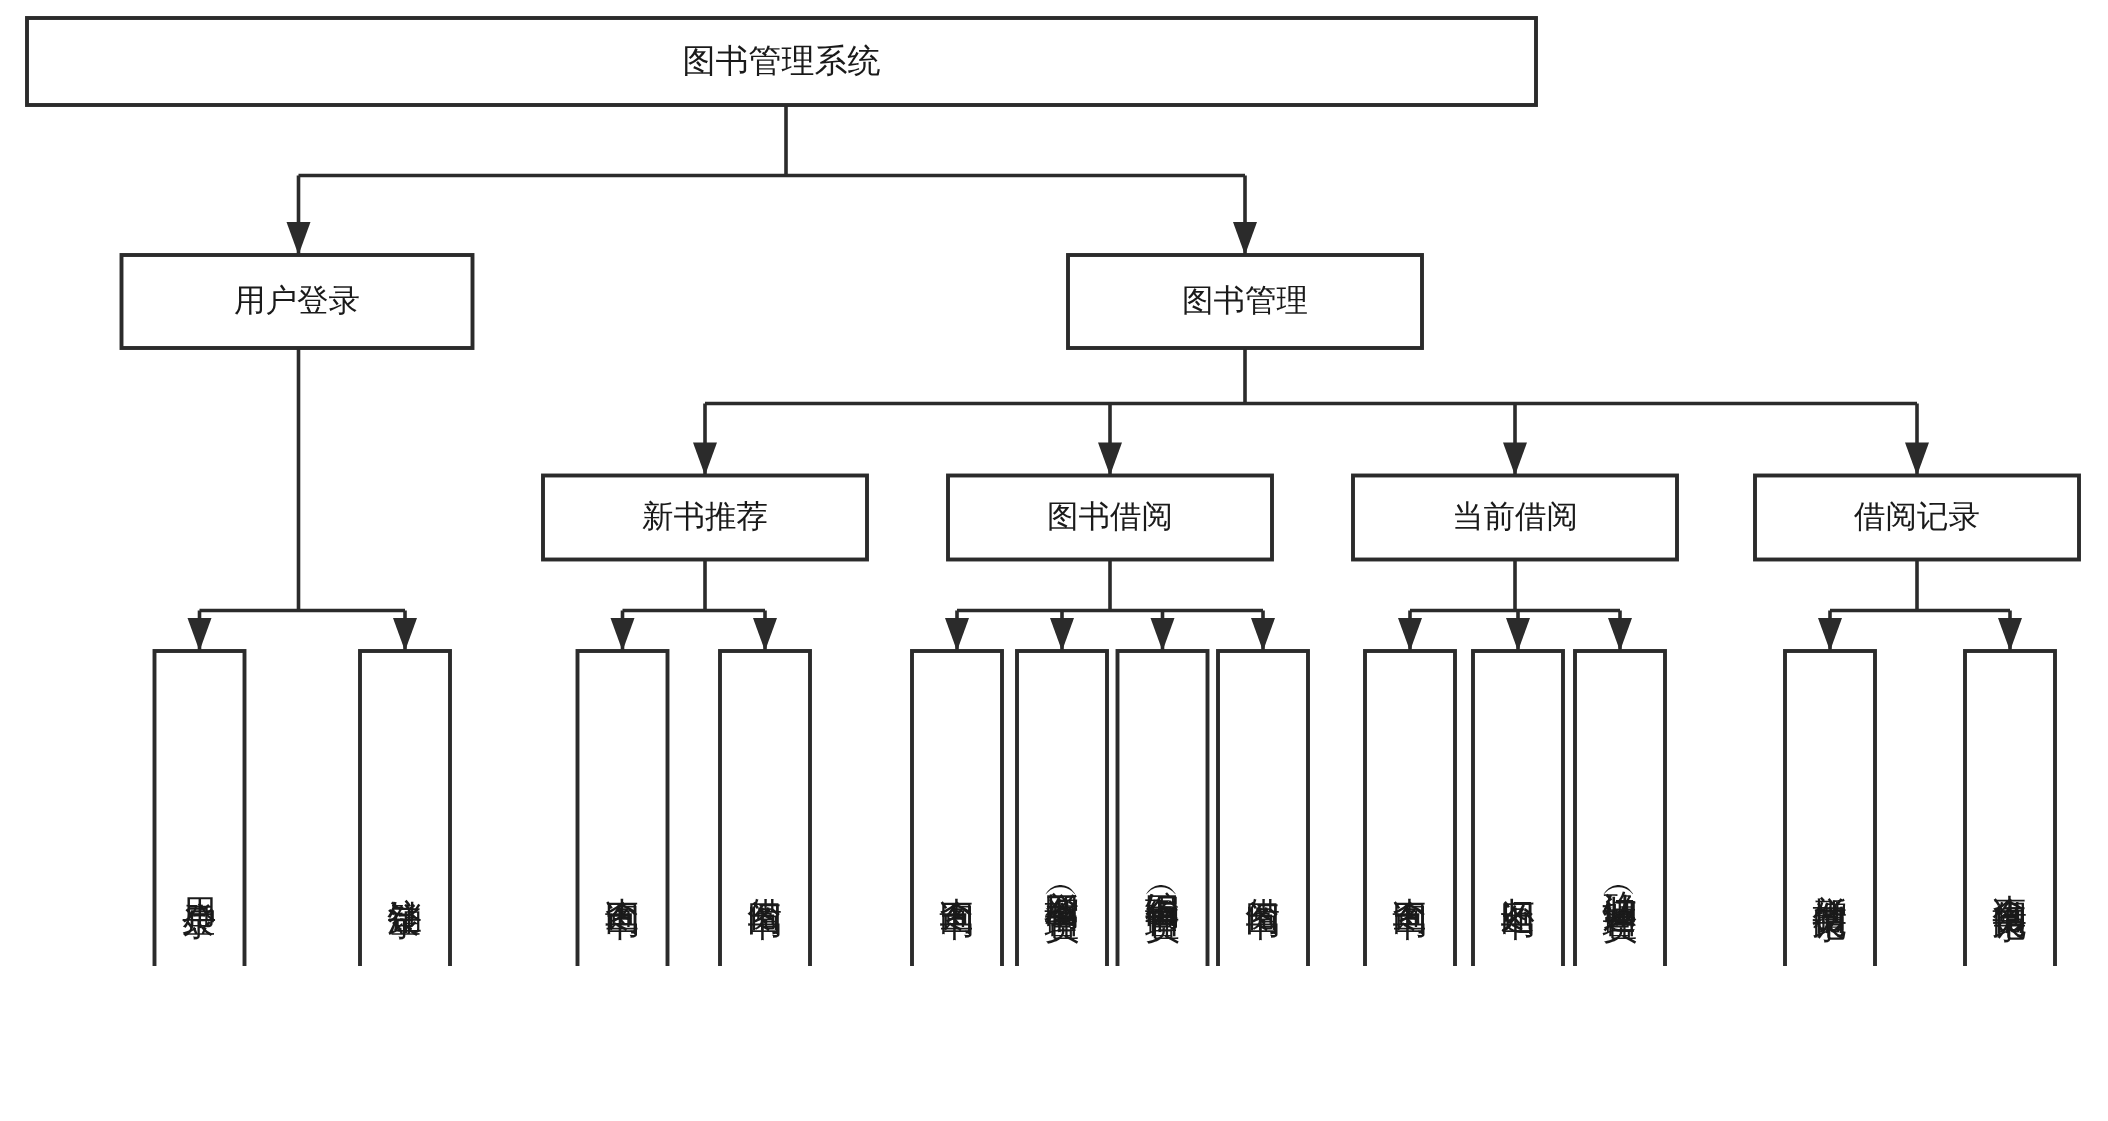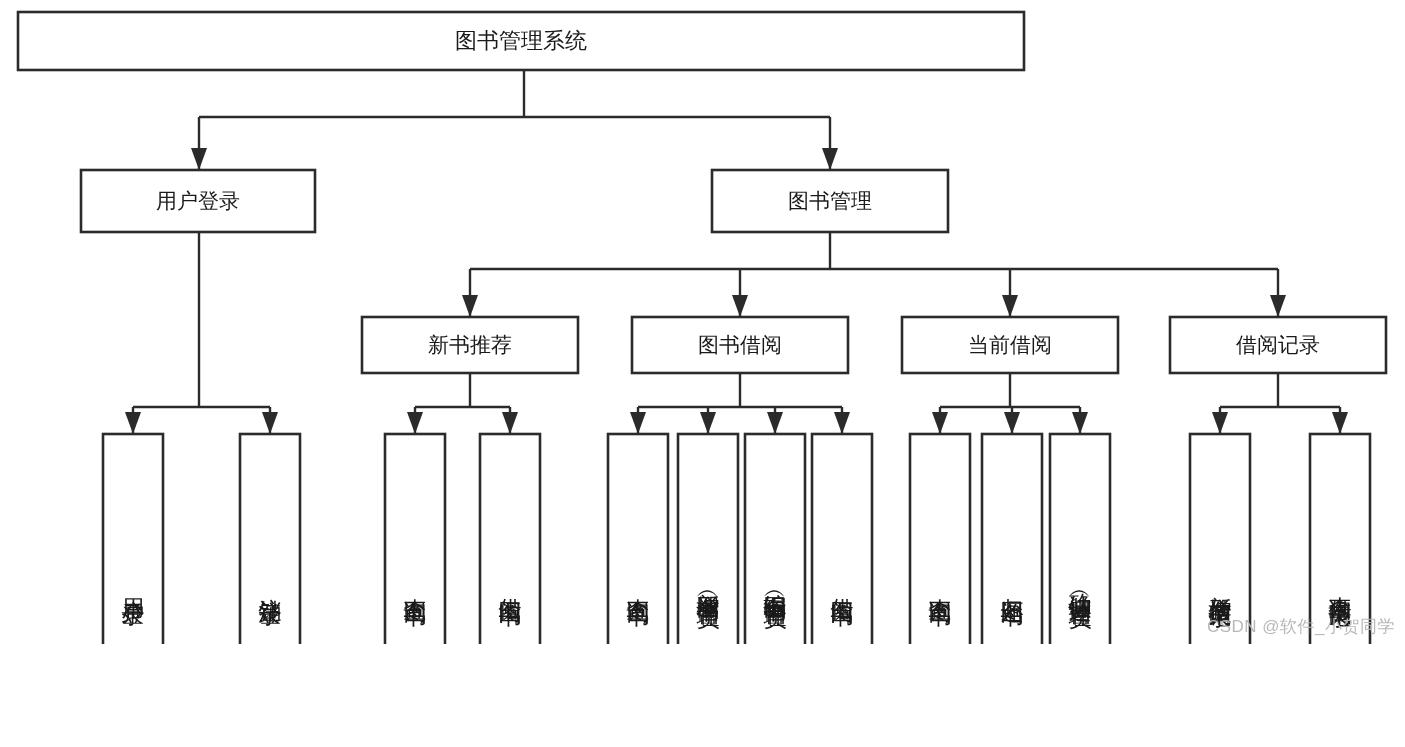--- a/index.html
+++ b/index.html
@@ -222,14 +222,13 @@
       <div class="leaf-label-wrap" style="left: 1050px; top: 434px; width: 60px; height: 299px;">
         <span class="leaf-label">确认归还（管理员）</span>
       </div>
       <div class="leaf-label-wrap" style="left: 1190px; top: 434px; width: 60px; height: 299px;">
         <span class="leaf-label">新增借阅记录</span>
       </div>
       <div class="leaf-label-wrap" style="left: 1310px; top: 434px; width: 60px; height: 299px;">
         <span class="leaf-label">查询借阅记录</span>
       </div>
     </div>
-  <div class="watermark">CSDN @软件_小贺同学</div>
 </div>
 
 </body></html>

